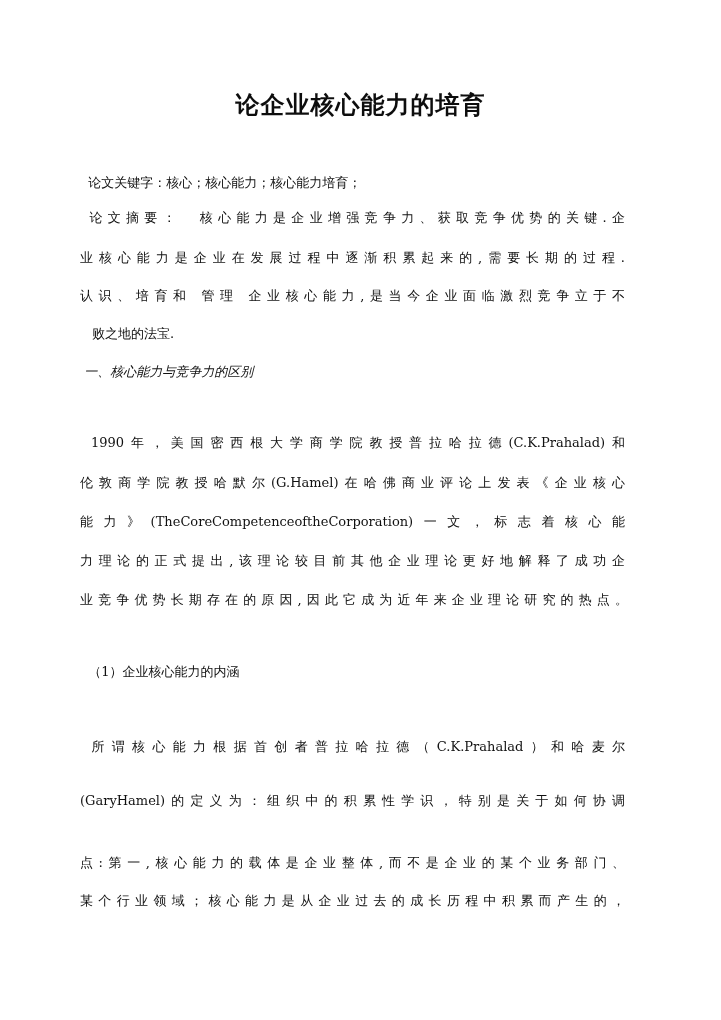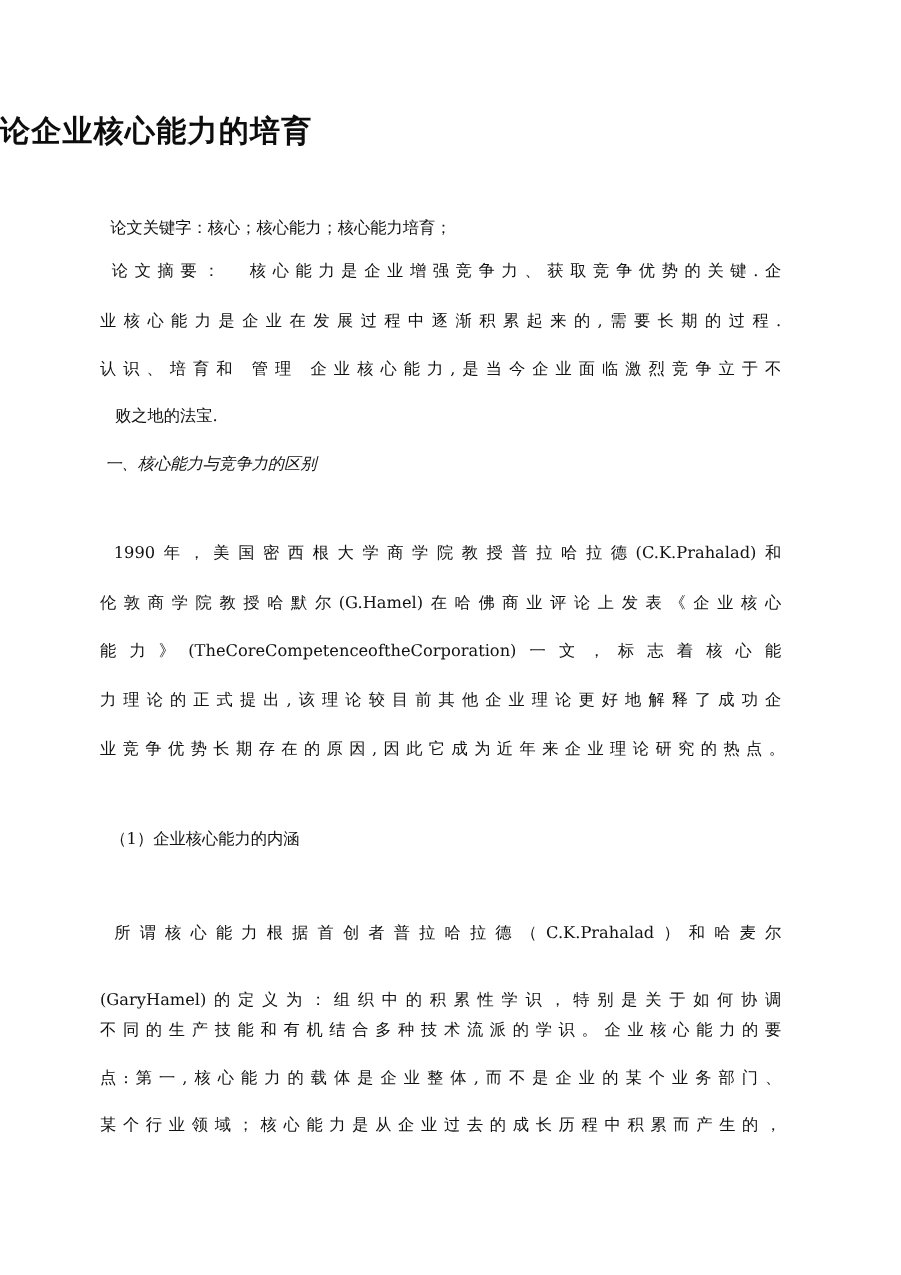--- a/index.html
+++ b/index.html
@@ -4,21 +4,21 @@
 <style>
   html, body { margin: 0; padding: 0; background: #ffffff; }
   body {
     width: 721px; height: 1020px; position: relative; overflow: hidden;
     font-family: "DejaVu Serif", "Liberation Serif", serif;
     color: #111111;
   }
   .page { position: absolute; left: 0; top: 0; width: 721px; height: 1020px; background: #ffffff; }
   .title {
     position: absolute; left: 0; width: 721px; top: 90px;
-    font-size: 24px; font-weight: bold; letter-spacing: 1px;
+    text-align: center; font-size: 24px; font-weight: bold; letter-spacing: 1px;
     line-height: 30px; color: #0d0d0d;
   }
   .line {
     position: absolute; left: 80px; width: 545px;
     font-size: 13px; line-height: 22px; white-space: nowrap; color: #111111;
   }
   .justify { text-align: justify; text-align-last: justify; }
 </style>
 </head>
 <body>
@@ -39,17 +39,16 @@
   <div class="line justify" style="top:432px; white-space:pre;"> 1990年，美国密西根大学商学院教授普拉哈拉德(C.K.Prahalad)和</div>
   <div class="line justify" style="top:472px;">伦敦商学院教授哈默尔(G.Hamel)在哈佛商业评论上发表《企业核心</div>
   <div class="line justify" style="top:511px;">能力》(TheCoreCompetenceoftheCorporation)一文，标志着核心能</div>
   <div class="line justify" style="top:550px;">力理论的正式提出,该理论较目前其他企业理论更好地解释了成功企</div>
   <div class="line justify" style="top:589px; width:548px;">业竞争优势长期存在的原因,因此它成为近年来企业理论研究的热点。</div>
 
   <div class="line" style="top:661px; white-space:pre;">  （1）企业核心能力的内涵</div>
 
   <div class="line justify" style="top:736px; white-space:pre;"> 所谓核心能力根据首创者普拉哈拉德（C.K.Prahalad）和哈麦尔</div>
   <div class="line justify" style="top:775px;margin-top:15px;">(GaryHamel)的定义为：组织中的积累性学识，特别是关于如何协调</div>
-  <div class="line justify" style="top:814px;">不同的生产技能和有机结合多种技术流派的学识。企业核心能力的要</div>
   <div class="line justify" style="top:852px;">点:第一,核心能力的载体是企业整体,而不是企业的某个业务部门、</div>
   <div class="line justify" style="top:890px;">某个行业领域；核心能力是从企业过去的成长历程中积累而产生的，</div>
 
 </div>
 
 </body></html>

